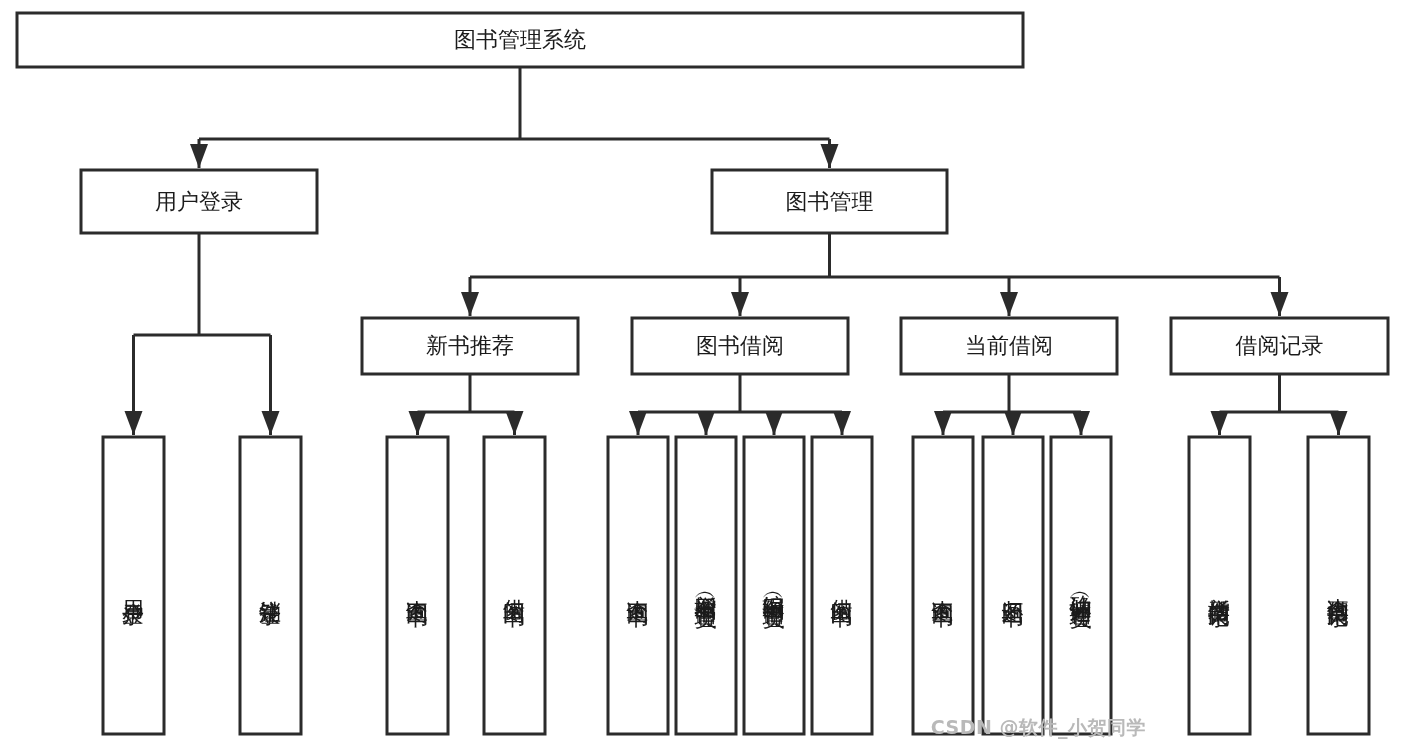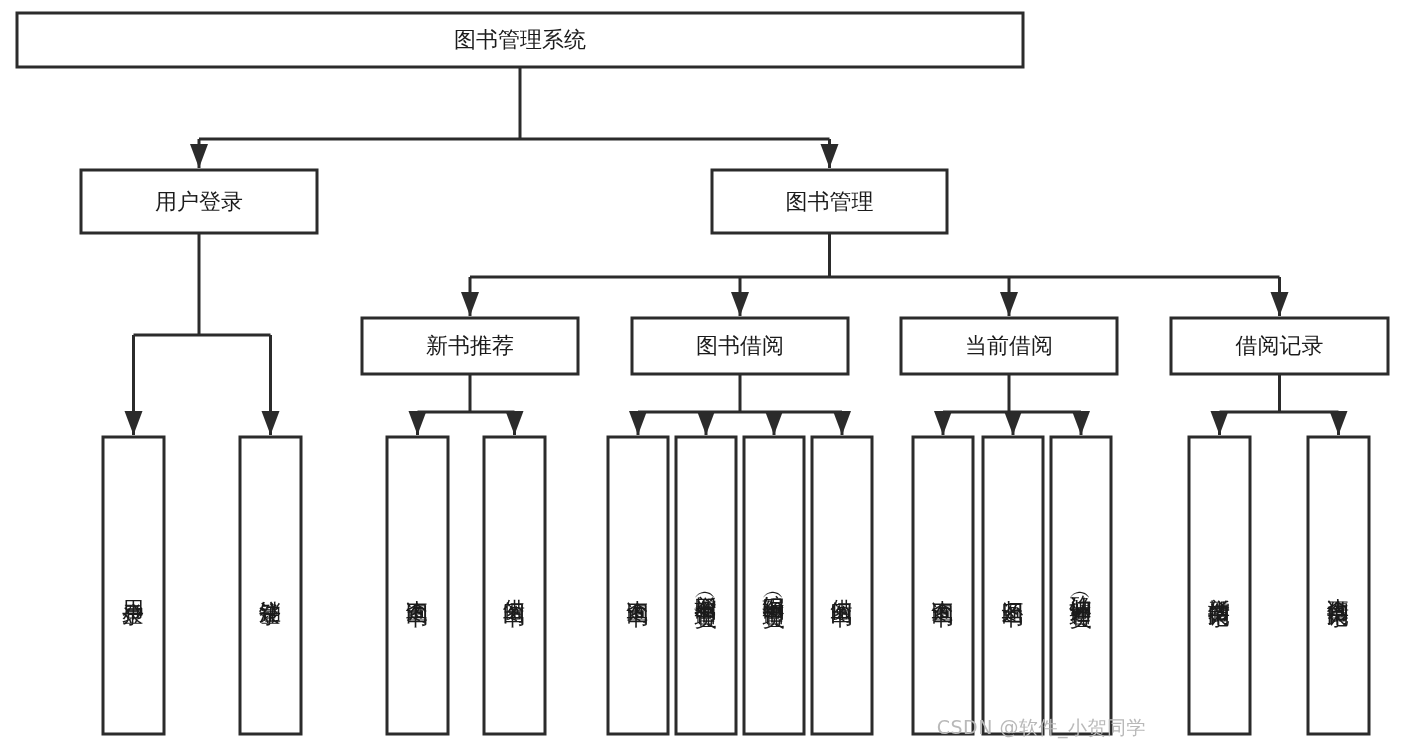--- a/index.html
+++ b/index.html
@@ -69,20 +69,21 @@
   .watermark {
     position: absolute;
     right: 8px;
     bottom: 6px;
     font-family: "DejaVu Sans", "Liberation Sans", sans-serif;
     font-size: 19px;
     color: #b9b9b9;
     letter-spacing: 0.5px;
     user-select: none;
     white-space: nowrap;
+    font-weight: bold;
   }
 </style>
 </head>
 <body>
 
 <div id="diagram-root">
 
   <svg id="diagram-svg" viewBox="0 0 1405 747">
     <g id="connectors-layer">
         <line x1="520" y1="67" x2="520" y2="139" class="connector"></line>

